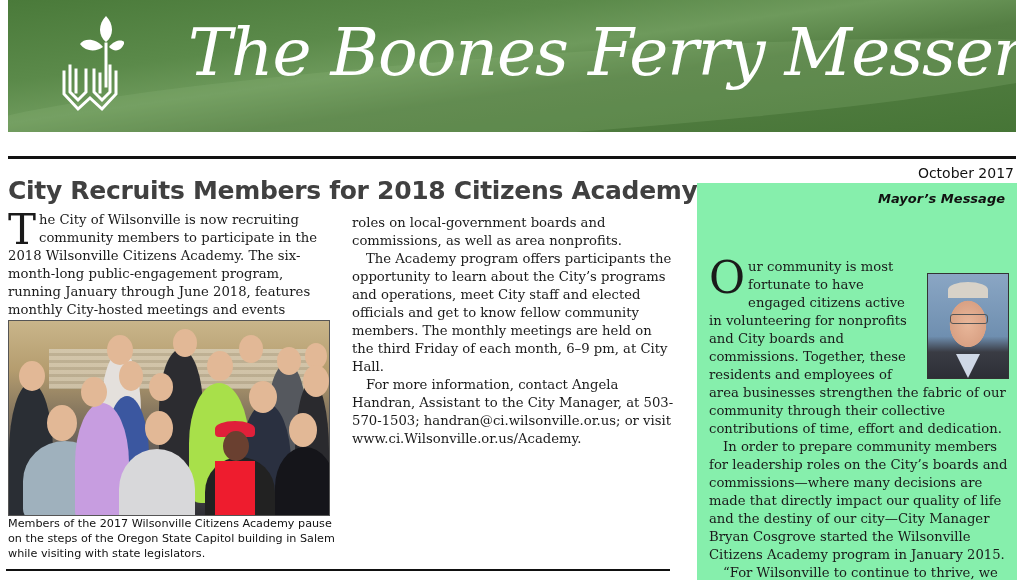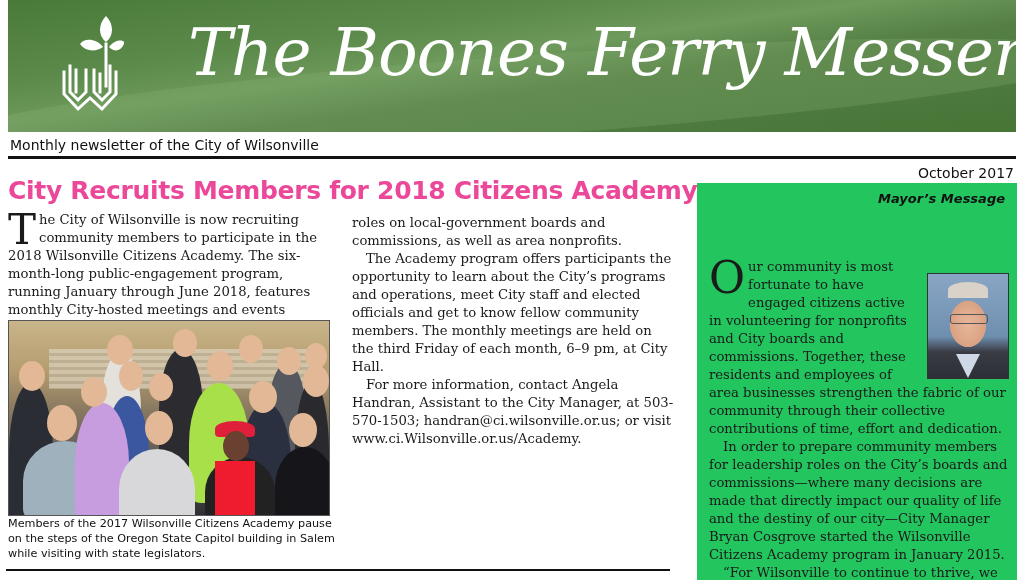--- a/index.html
+++ b/index.html
@@ -7,35 +7,35 @@
   .masthead { position:absolute; left:8px; top:0; width:1008px; height:132px;
     background: linear-gradient(172deg, #4a7a3a 0%, #5b8a4a 30%, #6e9a5c 45%, #557f44 60%, #467536 100%); overflow:hidden; }
   .masthead .band { position:absolute; left:-50px; top:55px; width:1150px; height:80px; border-radius:50%;
     background: rgba(140,180,120,0.25); transform: rotate(-4deg); }
   .logo { position:absolute; left:48px; top:14px; width:68px; height:100px; }
   .title { position:absolute; left:180px; top:20px; font-family:"DejaVu Serif", serif; font-style:italic; font-size:66px; color:#ffffff; letter-spacing:-1px; white-space:nowrap; line-height:1; }
   .subbar { position:absolute; left:8px; top:134px; width:1008px; height:22px; font-family:"DejaVu Sans", sans-serif; font-size:14px; color:#111; }
   .subbar .left { position:absolute; left:2px; top:3px; }
   .subbar .right { position:absolute; right:2px; top:3px;margin-top:28px; }
   .rule-top { position:absolute; left:8px; top:156px; width:1008px; height:3px; background:#111; }
-  .headline { position:absolute; left:8px; top:176px; font-family:"DejaVu Sans", sans-serif; font-weight:bold; font-size:25px; color:#ec4899; white-space:nowrap; letter-spacing:-0.3px; }
+  .headline { position:absolute; left:8px; top:176px; font-family:"DejaVu Sans", sans-serif; font-weight:bold; font-size:25px; color:#404040; white-space:nowrap; letter-spacing:-0.3px; }
   .col { position:absolute; font-size:13.2px; line-height:18px; color:#1a1a1a; }
   .col p { margin:0; }
   .col1 { left:8px; top:211px; width:320px; }
   .col2 { left:352px; top:214px; width:322px; }
   .indent { text-indent:14px; }
   .dropcap { float:left; font-size:42px; line-height:34px; margin:2px 3px 0 0; font-family:"DejaVu Serif", serif; }
   .photo { position:absolute; left:8px; top:320px; width:320px; height:194px; border:1px solid #555; overflow:hidden;
     background: linear-gradient(180deg, #c9b58a 0%, #b59d6f 25%, #8a7a60 45%, #5e5a58 70%, #2f2f35 100%); }
   .photo .steps { position:absolute; left:40px; top:28px; width:270px; height:40px; background:repeating-linear-gradient(180deg,#d8cdb6 0 4px,#bfb39a 4px 7px); opacity:0.8; }
   .person { position:absolute; border-radius:50% 50% 12px 12px; }
   .face { position:absolute; border-radius:50%; background:#e2b896; }
   .caption { position:absolute; left:8px; top:516px; width:330px; font-family:"DejaVu Sans", sans-serif; font-size:11.2px; line-height:15px; color:#111; }
   .rule-bottom { position:absolute; left:6px; top:569px; width:495px; height:2px; background:#111; }
-  .sidebar { position:absolute; left:697px; top:183px; width:320px; height:397px; background:#22c55e; }
+  .sidebar { position:absolute; left:697px; top:183px; width:320px; height:397px; background:#86efac; }
   .sidebar .kicker { position:absolute; right:12px; top:8px; font-family:"DejaVu Sans", sans-serif; font-weight:bold; font-style:italic; font-size:13px; color:#111; }
   .sidebar .shead { position:absolute; left:12px; top:31px; width:305px; font-family:"DejaVu Sans", sans-serif; font-weight:bold; font-size:18.5px; line-height:21px; color:#0d0d0d; }
   .sidebar .sbody { position:absolute; left:12px; top:75px; width:300px; font-size:13.2px; line-height:18px; color:#1a1a1a; }
   .sidebar .sbody p { margin:0; }
   .mayor { float:right; width:80px; height:104px; margin:15px 0 4px 8px; border:1px solid #333;
     background: radial-gradient(ellipse 30px 38px at 50% 48%, #e9b79a 0%, #d9a184 60%, transparent 62%), linear-gradient(180deg,#8aa6c4 0%,#6f8fb0 60%, #3a3c44 75%, #2d2f36 100%); position:relative; }
   .mayor .hair { position:absolute; left:20px; top:8px; width:40px; height:16px; border-radius:50% 50% 0 0; background:#d8d2c8; }
   .mayor .glasses { position:absolute; left:22px; top:40px; width:36px; height:8px; border:1px solid #555; border-radius:3px; }
   .mayor .shirt { position:absolute; left:28px; top:80px; width:24px; height:24px; background:#cfd8e6; clip-path:polygon(0 0,100% 0,50% 100%); }
 </style>
@@ -56,21 +56,20 @@
       <path d="M14 52 L14 78 L22 86 L30 78 L30 56"></path>
       <path d="M20 56 L20 78"></path>
       <path d="M38 56 L38 78 L46 86 L54 78 L54 52"></path>
       <path d="M44 60 L44 78"></path>
     </g>
   </svg>
   <div class="title">The Boones Ferry Messenger</div>
 </div>
 
 <div class="subbar">
-  <span class="left">Monthly newsletter of the City of Wilsonville</span>
   <span class="right">October 2017</span>
 </div>
 <div class="rule-top"></div>
 
 <h1 class="headline" style="margin:0;">City Recruits Members for 2018 Citizens Academy</h1>
 
 <div class="col col1">
   <p>
     <span class="dropcap">T</span><span>he City of Wilsonville is now recruiting community members to participate in the 2018 Wilsonville Citizens Academy. The six-month-long public-engagement program, running January through June 2018, features monthly City-hosted meetings and events designed to prepare community members for</span>
   </p>

